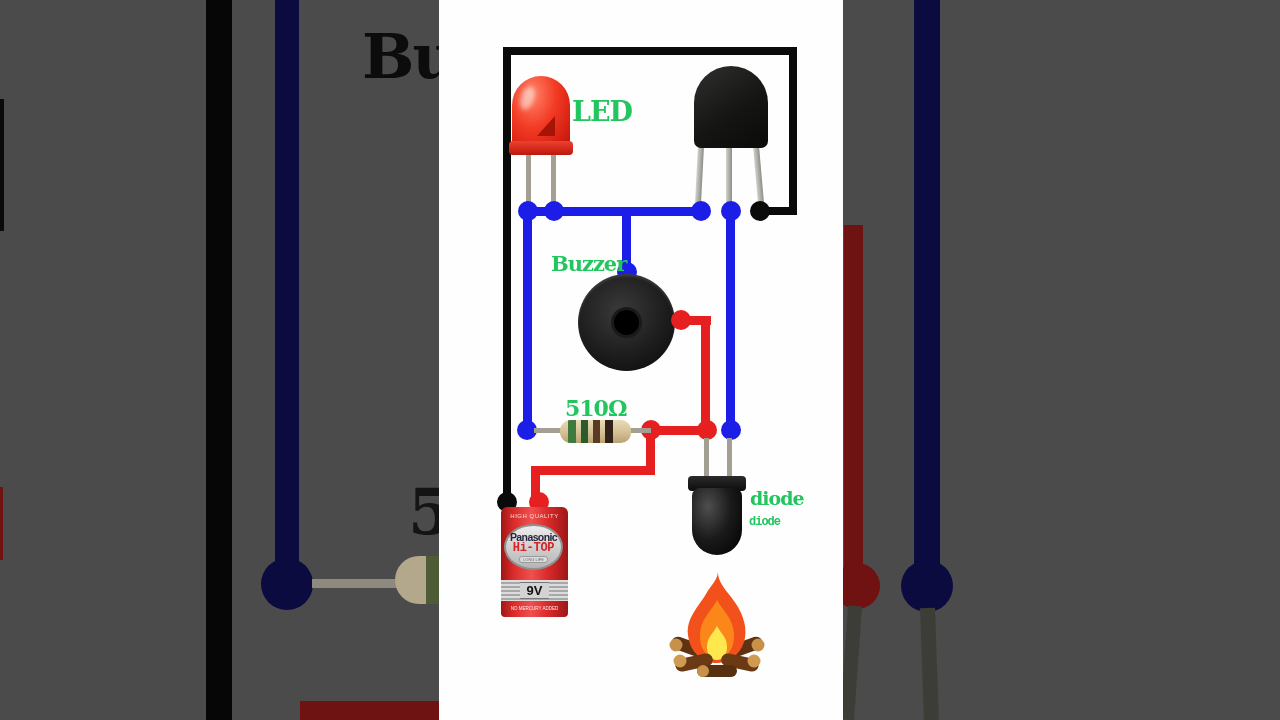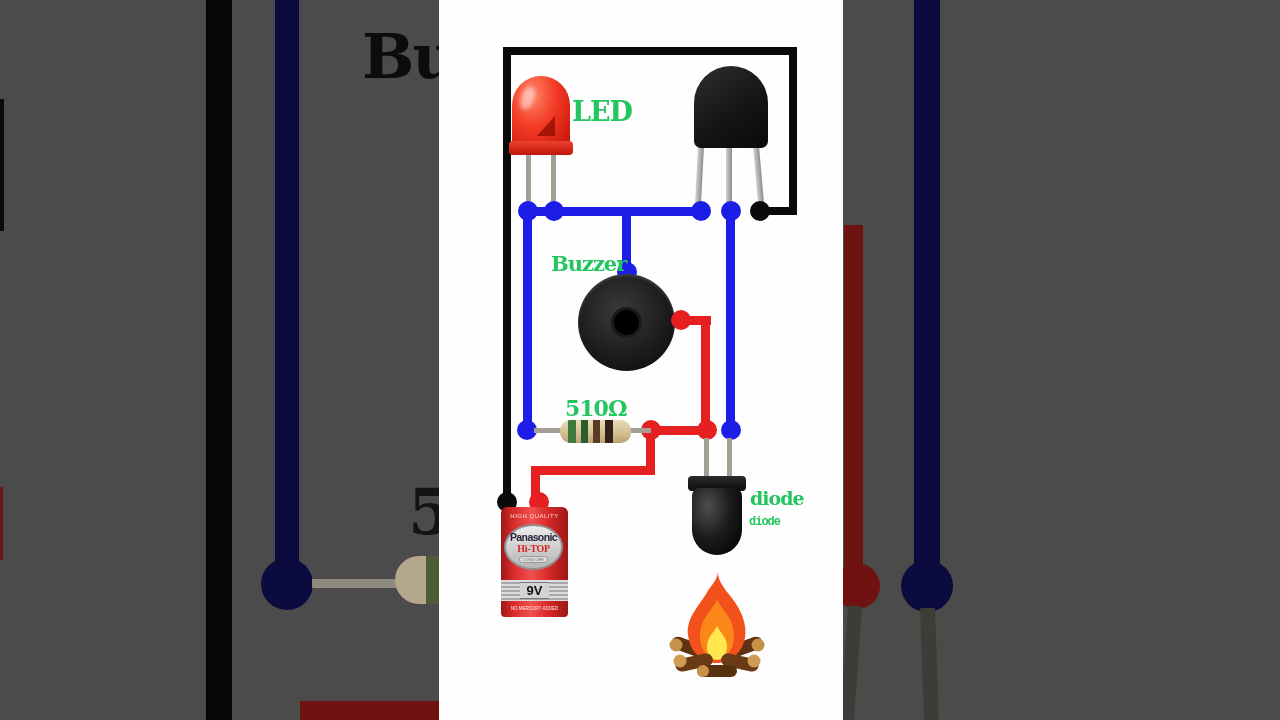--- a/index.html
+++ b/index.html
@@ -59,21 +59,21 @@
   .batt{position:absolute;left:489px;top:507px;width:67px;height:110px;border-radius:6px 6px 4px 4px;
     background:linear-gradient(90deg,#9e1616 0%,#d92a2a 18%,#f05050 45%,#d92a2a 70%,#9e1616 100%);
     overflow:hidden;margin-left:12px;}
   .batt-toptext{position:absolute;top:6px;width:100%;text-align:center;font-size:6px;
     color:#f6ddc9;font-family:"Liberation Sans",sans-serif;letter-spacing:.5px;}
   .batt-oval{position:absolute;left:3px;top:17px;width:59px;height:46px;border-radius:50%;
     background:linear-gradient(#ececec,#b5b5b5);border:2px solid #909090;box-sizing:border-box;
     display:flex;flex-direction:column;align-items:center;justify-content:center;}
   .batt-brand{font-family:"Liberation Sans",sans-serif;font-weight:bold;font-size:10.5px;
     color:#26263e;letter-spacing:-.6px;line-height:11px;}
-  .batt-series{font-family:Liberation Serif, serif;font-weight:bold;font-size:10px;
+  .batt-series{font-family:Liberation Mono, monospace;font-weight:bold;font-size:12px;
     color:#d92424;letter-spacing:-.3px;line-height:11px;}
   .batt-life{font-size:4px;color:#6b6b6b;font-family:"Liberation Sans",sans-serif;margin-top:2px;
     border:1px solid #9a9a9a;border-radius:3px;padding:0 3px;background:#dcdcdc;}
   .batt-band{position:absolute;left:0;top:73px;width:100%;height:21px;
     background:repeating-linear-gradient(#dcdcdc 0 2px,#a8a8a8 2px 4px);
     display:flex;align-items:center;justify-content:center;}
   .batt-v{font-family:"Liberation Sans",sans-serif;font-weight:bold;font-size:13px;color:#111;
     background:#d3d3d3;padding:0 7px;border-top:1px solid #777;border-bottom:1px solid #777;}
   .batt-bottext{position:absolute;bottom:6px;width:100%;text-align:center;font-size:4.5px;
     color:#ffecec;font-family:"Liberation Sans",sans-serif;}

